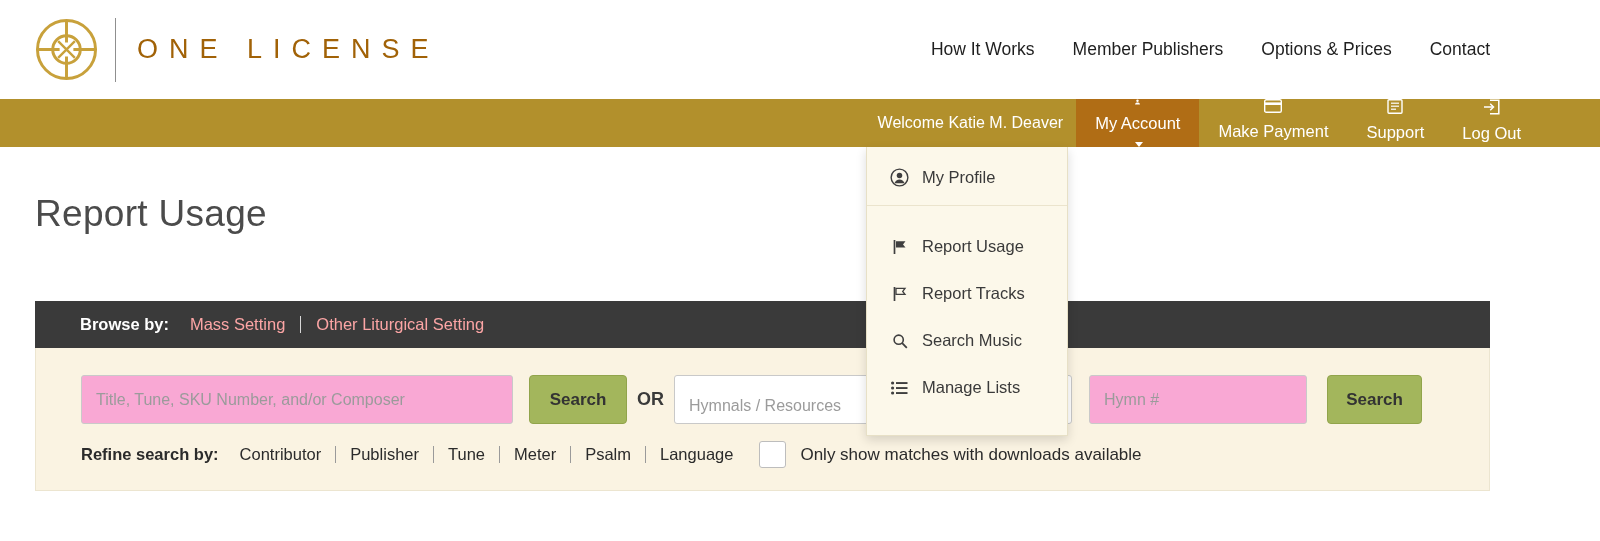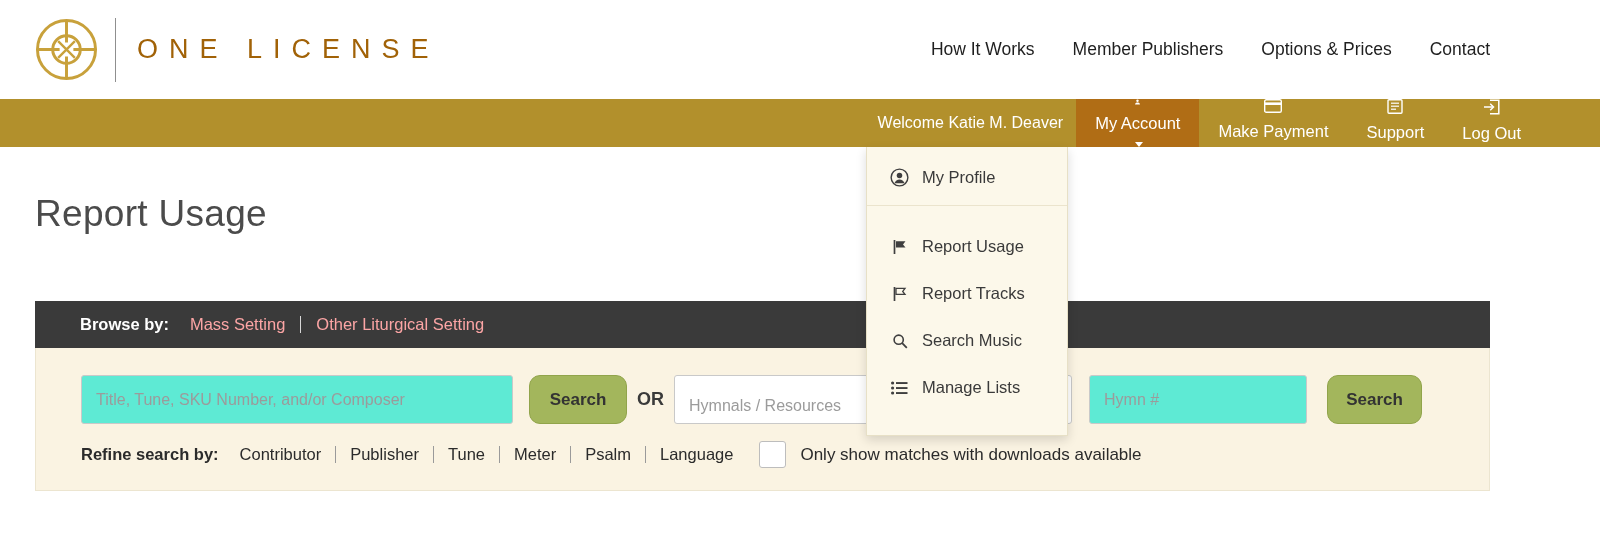--- a/index.html
+++ b/index.html
@@ -60,28 +60,28 @@
   }
   .browse-label { font-weight:700; margin-right:6px; }
   .browse-link { color:#fca5a5; text-decoration:none; }
   .vsep { width:1px; height:17px; background:rgba(255,255,255,.8); }
   .vsep.dark { background:#9a9a9a; }
 
   .panel-body { background:#faf3e2; border:1px solid #ece5d0; border-top:none; padding:27px 45px 22px; }
   .search-row { display:flex; align-items:center; }
   .text-input {
     height:49px; border:1px solid #c9c9c9; border-radius:3px;
-    background:#5eead4; font-size:16px; padding:0 14px; color:#333; outline:none;
+    background:#f9a8d4; font-size:16px; padding:0 14px; color:#333; outline:none;
     font-family:"Liberation Sans", sans-serif;
   }
   .text-input::placeholder { color:#9b9b9b; }
   .title-input { width:432px; }
   .search-btn {
     height:49px; width:98px; margin-left:16px;
-    background:#a3b65c; border:1px solid #91a44b; border-radius:11px;
+    background:#a3b65c; border:1px solid #91a44b; border-radius:4px;
     font-size:17px; font-weight:700; color:#333333; cursor:pointer;
     font-family:"Liberation Sans", sans-serif;
   }
   .search-btn.secondary { width:95px; margin-left:20px; }
   .or-label { font-size:18px; font-weight:700; color:#3a3a3a; margin:0 10px; }
   .select-box {
     width:398px; height:49px; background:#fff;
     border:1px solid #c9c9c9; border-radius:3px;
     display:flex; align-items:center; justify-content:space-between;
     padding:0 14px; cursor:pointer;

